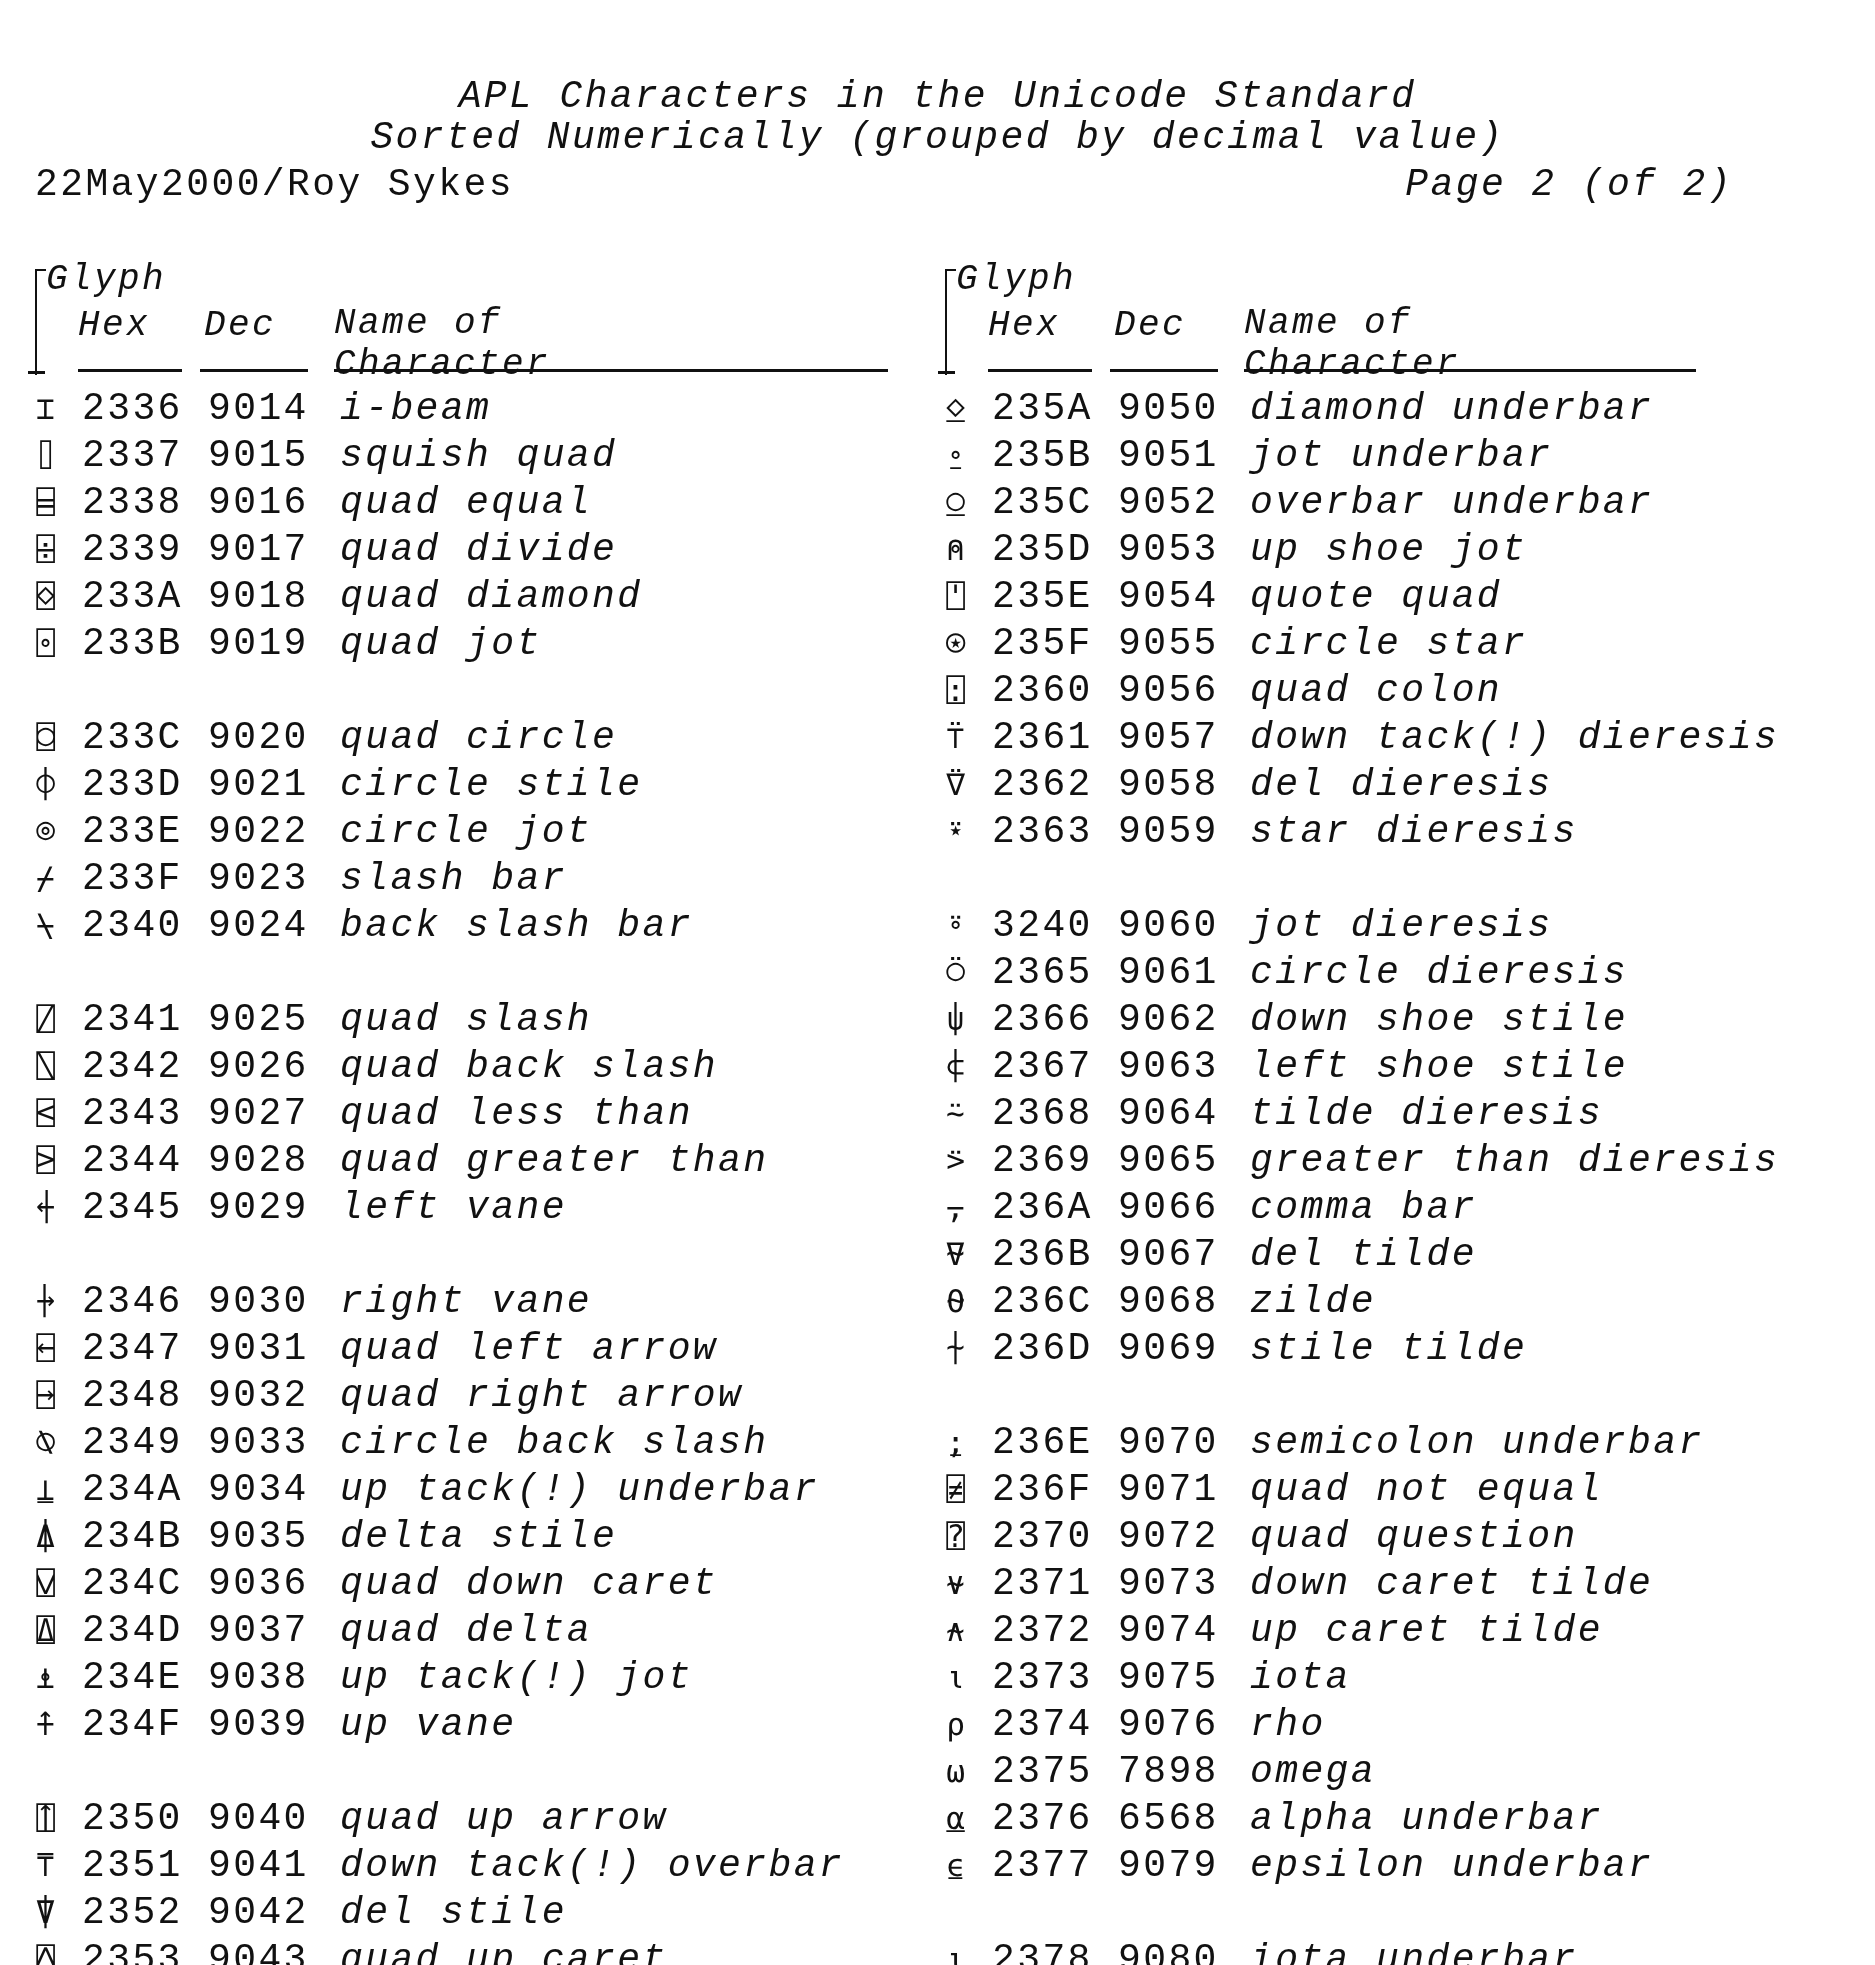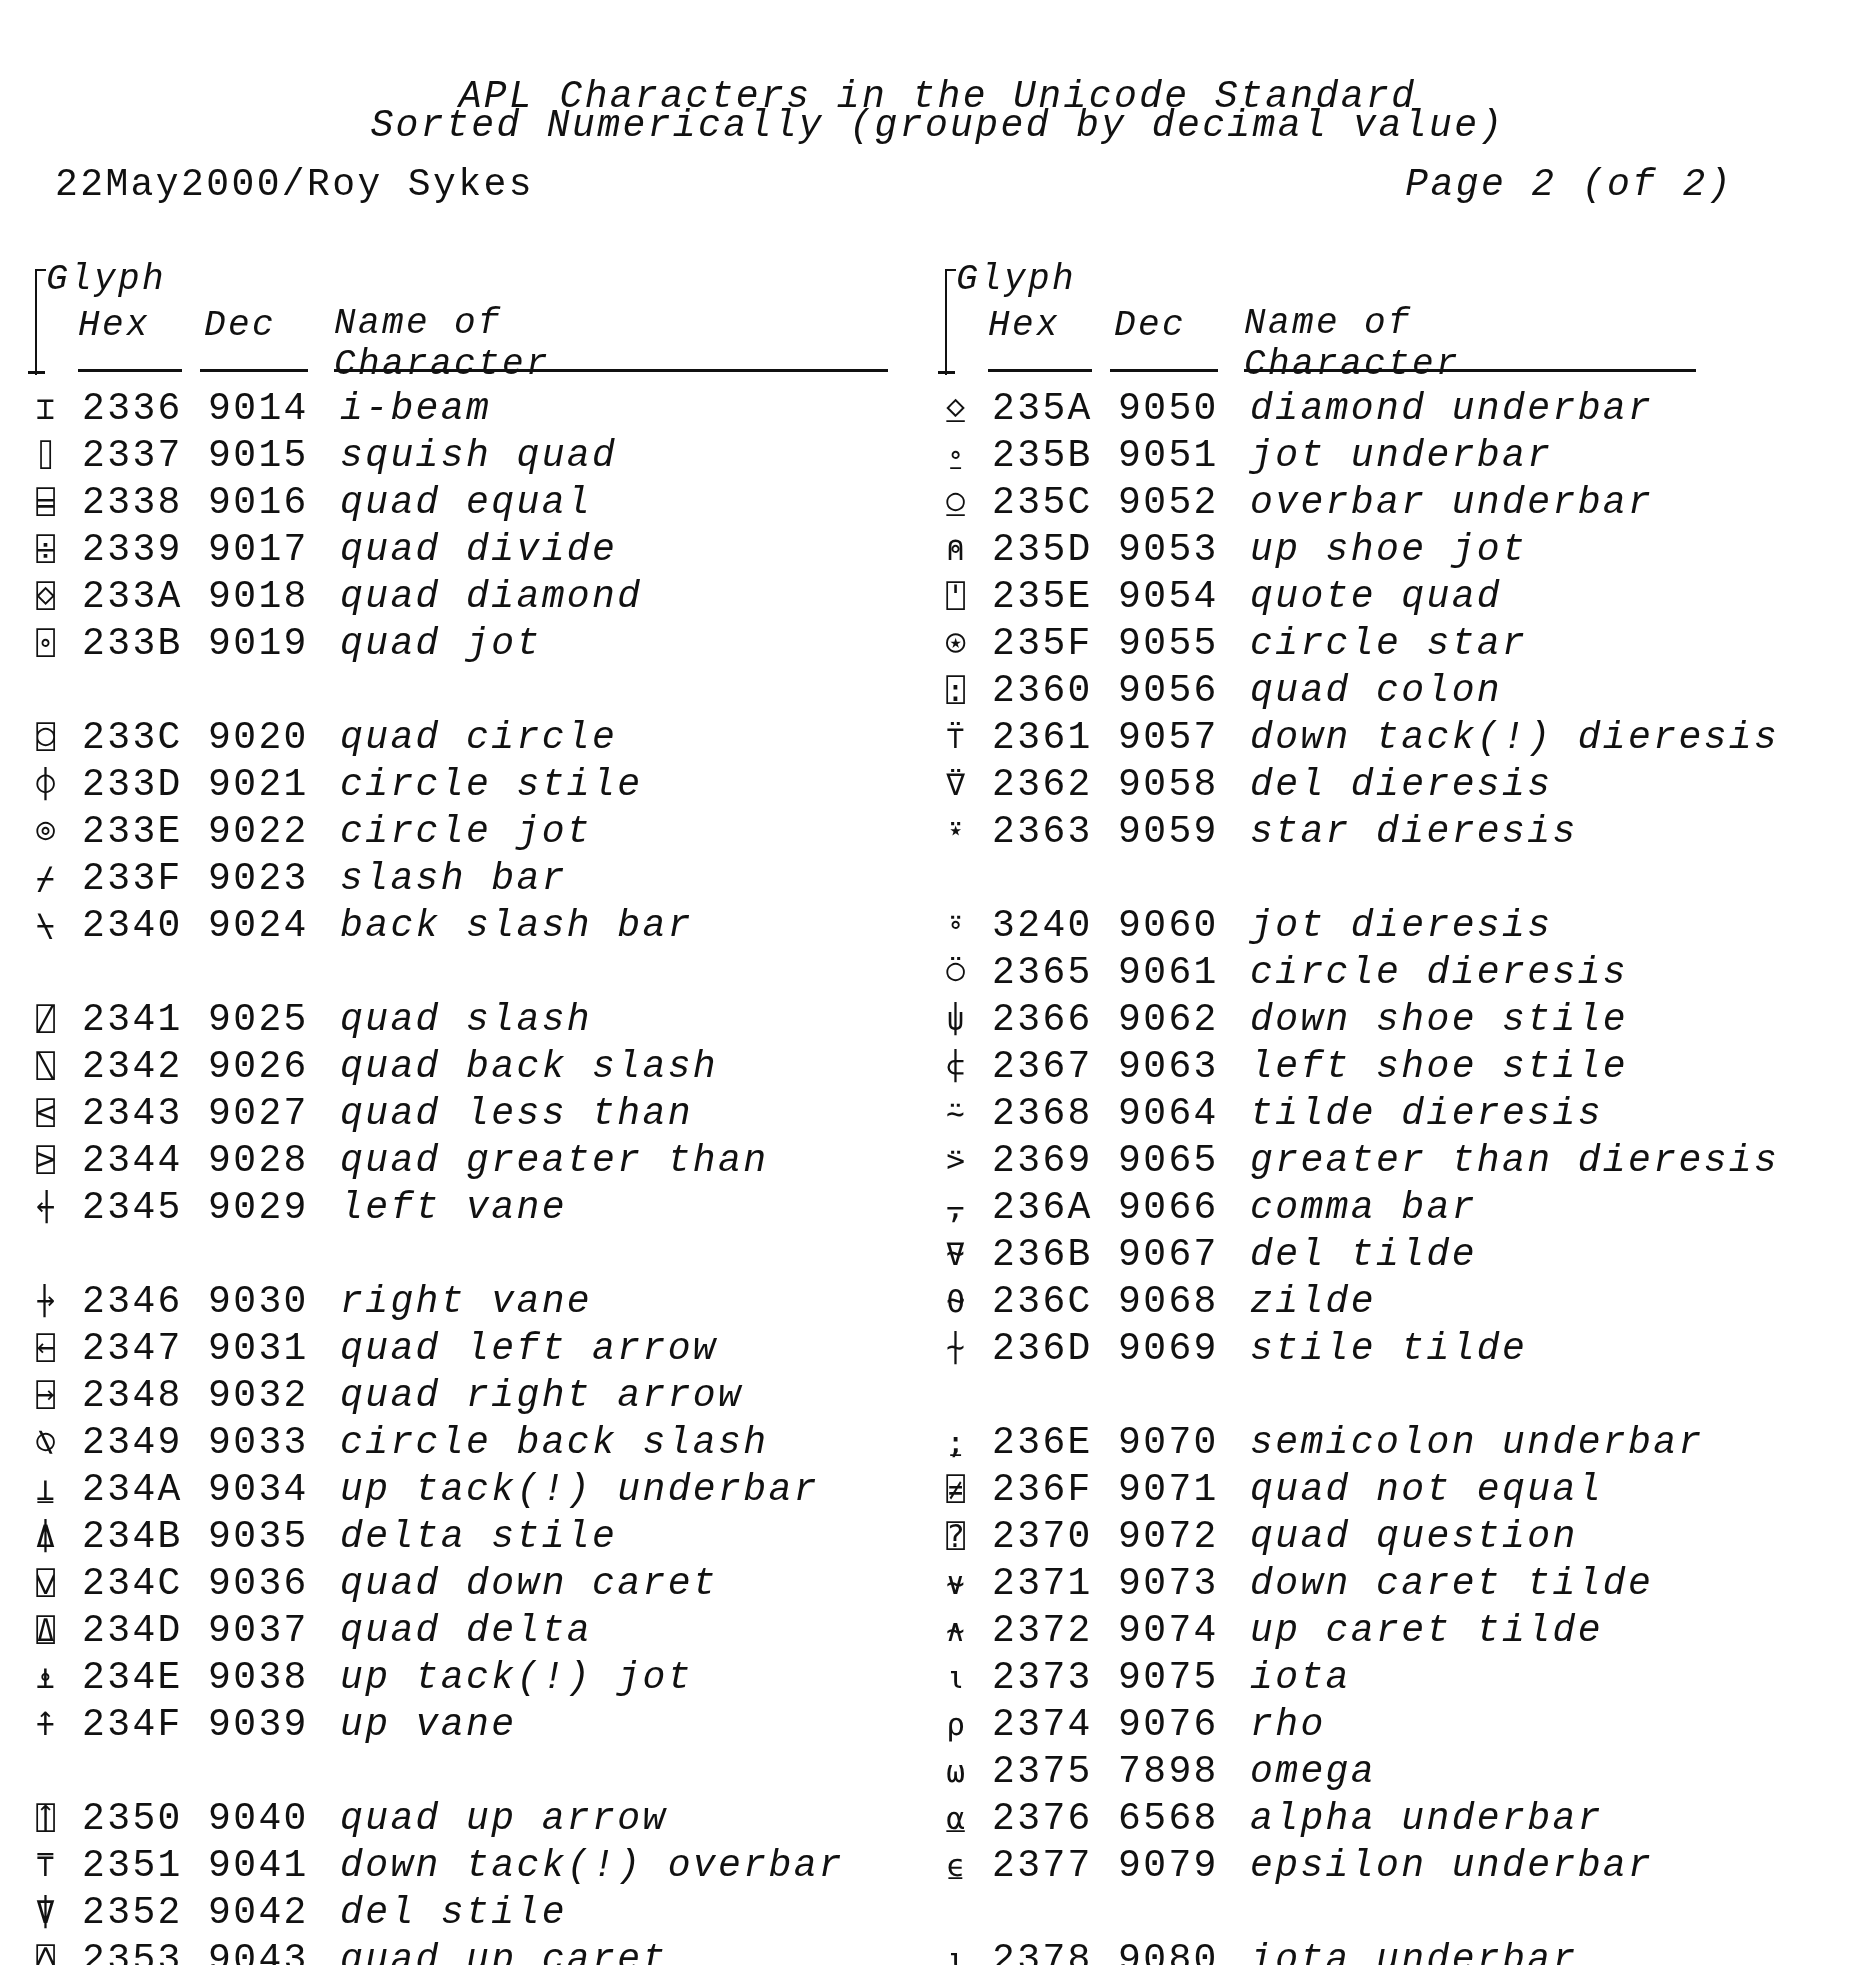--- a/index.html
+++ b/index.html
@@ -1,22 +1,22 @@
 <!DOCTYPE html>
 <html style="font-size:6.3px"><head>
 <meta charset="utf-8">
 <style>
   html, body { margin:0; padding:0; background:#ffffff; }
   body { width:1875px; height:2357px; position:relative; overflow:hidden; color:#111; }
   .page { position:absolute; left:0; top:0; width:1875px; height:2357px; }
   .title { position:absolute; left:0; width:1875px; text-align:center; font-family:"Liberation Mono", monospace; font-style:italic; font-size:38px; letter-spacing:2.4px; }
   .t1 { top:75px; }
-  .t2 { top:104px;text-align:center; }
+  .t2 { top:116px;text-align:center; }
   .meta { position:absolute; top:163px; font-family:"Liberation Mono", monospace; font-size:38px; letter-spacing:2.4px; }
-  .meta.left { left:35px;margin-left:20px; }
+  .meta.left { left:35px; }
   .meta.right { right:142px; font-style:italic; }
   .col { position:absolute; top:259px; }
   .col.left { left:35px; }
   .col.right { left:945px; }
   .hdr { position:relative; height:126px; font-family:"Liberation Mono", monospace; font-style:italic; font-size:36px; letter-spacing:2.4px; }
   .hdr .bracket { position:absolute; left:0; top:9.8px; width:8.6px; height:104px; border-left:2px solid #111; border-top:2px solid #111; }
   .hdr .bracket-foot { position:absolute; left:-7px; top:112px; width:17.3px; height:3.1px; background:#111; }
   .hdr .glyph-h { position:absolute; left:11px; top:0; }
   .hdr .hex-h { position:absolute; left:43px; top:46px; }
   .hdr .dec-h { position:absolute; left:169px; top:46px; }

